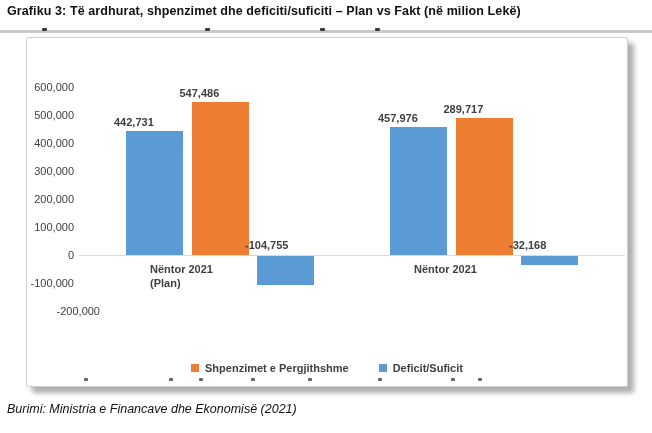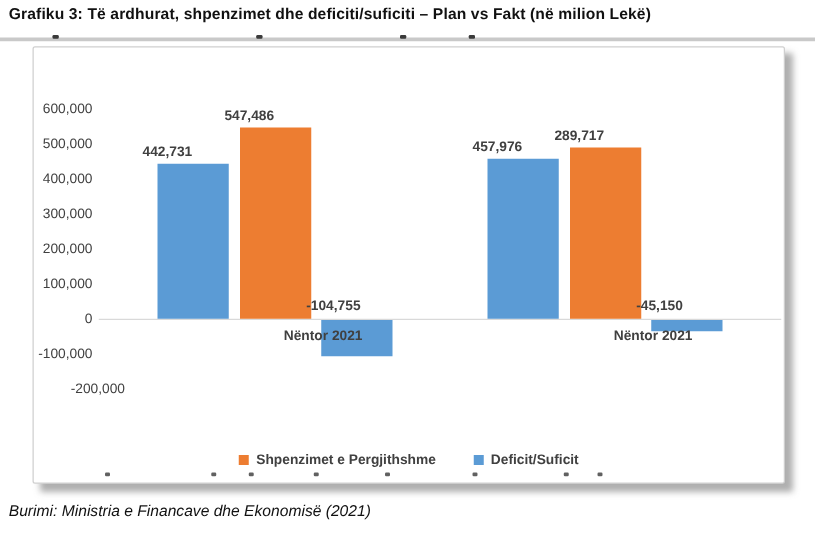--- a/index.html
+++ b/index.html
@@ -29,21 +29,21 @@
   }
   .zero-line{
     position:absolute;height:1px;background:#d9d9d9;
   }
   .bar{position:absolute;}
   .bar-label{
     position:absolute;font-size:11px;font-weight:bold;color:#404040;
     text-align:left;white-space:nowrap;line-height:13px;
   }
   .cat-label{
-    position:absolute;text-align:right;
+    position:absolute;text-align:left;
     font-size:11px;font-weight:bold;color:#404040;line-height:14px;
   }
   .legend{
     position:absolute;left:0;top:321px;width:100%;height:18px;
     display:flex;justify-content:center;align-items:center;gap:30px;
   }
   .legend-item{display:flex;align-items:center;gap:6px;}
   .legend-marker{width:8px;height:8px;display:inline-block;}
   .legend-label{font-size:11px;font-weight:bold;color:#404040;white-space:nowrap;}
 
@@ -75,22 +75,23 @@
       <div class="bar-label" style="left: 87px; top: 78.0353px; width: 81px;">442,731</div>
       <div class="bar" style="left: 363px; top: 88.7667px; width: 57px; height: 128.233px; background: rgb(91, 155, 213);"></div>
       <div class="bar-label" style="left: 351px; top: 73.7667px; width: 81px;">457,976</div>
       <div class="bar" style="left: 164.5px; top: 63.7039px; width: 57px; height: 153.296px; background: rgb(237, 125, 49);"></div>
       <div class="bar-label" style="left: 152.5px; top: 48.7039px; width: 81px;">547,486</div>
       <div class="bar" style="left: 428.5px; top: 79.7597px; width: 57px; height: 137.24px; background: rgb(237, 125, 49);"></div>
       <div class="bar-label" style="left: 416.5px; top: 64.7597px; width: 81px;">289,717</div>
       <div class="bar" style="left: 230px; top: 218px; width: 57px; height: 29.3314px; background: rgb(91, 155, 213);"></div>
       <div class="bar-label" style="left: 218px; top: 201px; width: 81px;">-104,755</div>
       <div class="bar" style="left: 494px; top: 218px; width: 57px; height: 9.00704px; background: rgb(91, 155, 213);"></div>
-      <div class="bar-label" style="left: 482px; top: 201px; width: 81px;">-45,150</div>
+      <div class="bar-label" style="left: 482px; top: 201px; width: 81px;">-32,168</div>
       <div class="cat-label" style="left: 123px; top: 224px; width: 140px;">Nëntor 2021</div>
+      <div class="cat-label" style="left: 123px; top: 238px; width: 140px;">(Plan)</div>
       <div class="cat-label" style="left: 387px; top: 224px; width: 140px;">Nëntor 2021</div>
       <div class="speck" style="left: 57px; top: 340px; width: 4px; height: 3px; opacity: 0.8;"></div>
       <div class="speck" style="left: 142px; top: 340px; width: 4px; height: 3px; opacity: 0.8;"></div>
       <div class="speck" style="left: 172px; top: 340px; width: 4px; height: 3px; opacity: 0.8;"></div>
       <div class="speck" style="left: 224px; top: 340px; width: 4px; height: 3px; opacity: 0.8;"></div>
       <div class="speck" style="left: 281px; top: 340px; width: 4px; height: 3px; opacity: 0.8;"></div>
       <div class="speck" style="left: 351px; top: 340px; width: 4px; height: 3px; opacity: 0.8;"></div>
       <div class="speck" style="left: 424px; top: 340px; width: 4px; height: 3px; opacity: 0.8;"></div>
       <div class="speck" style="left: 451px; top: 340px; width: 4px; height: 3px; opacity: 0.8;"></div>
     </div>

